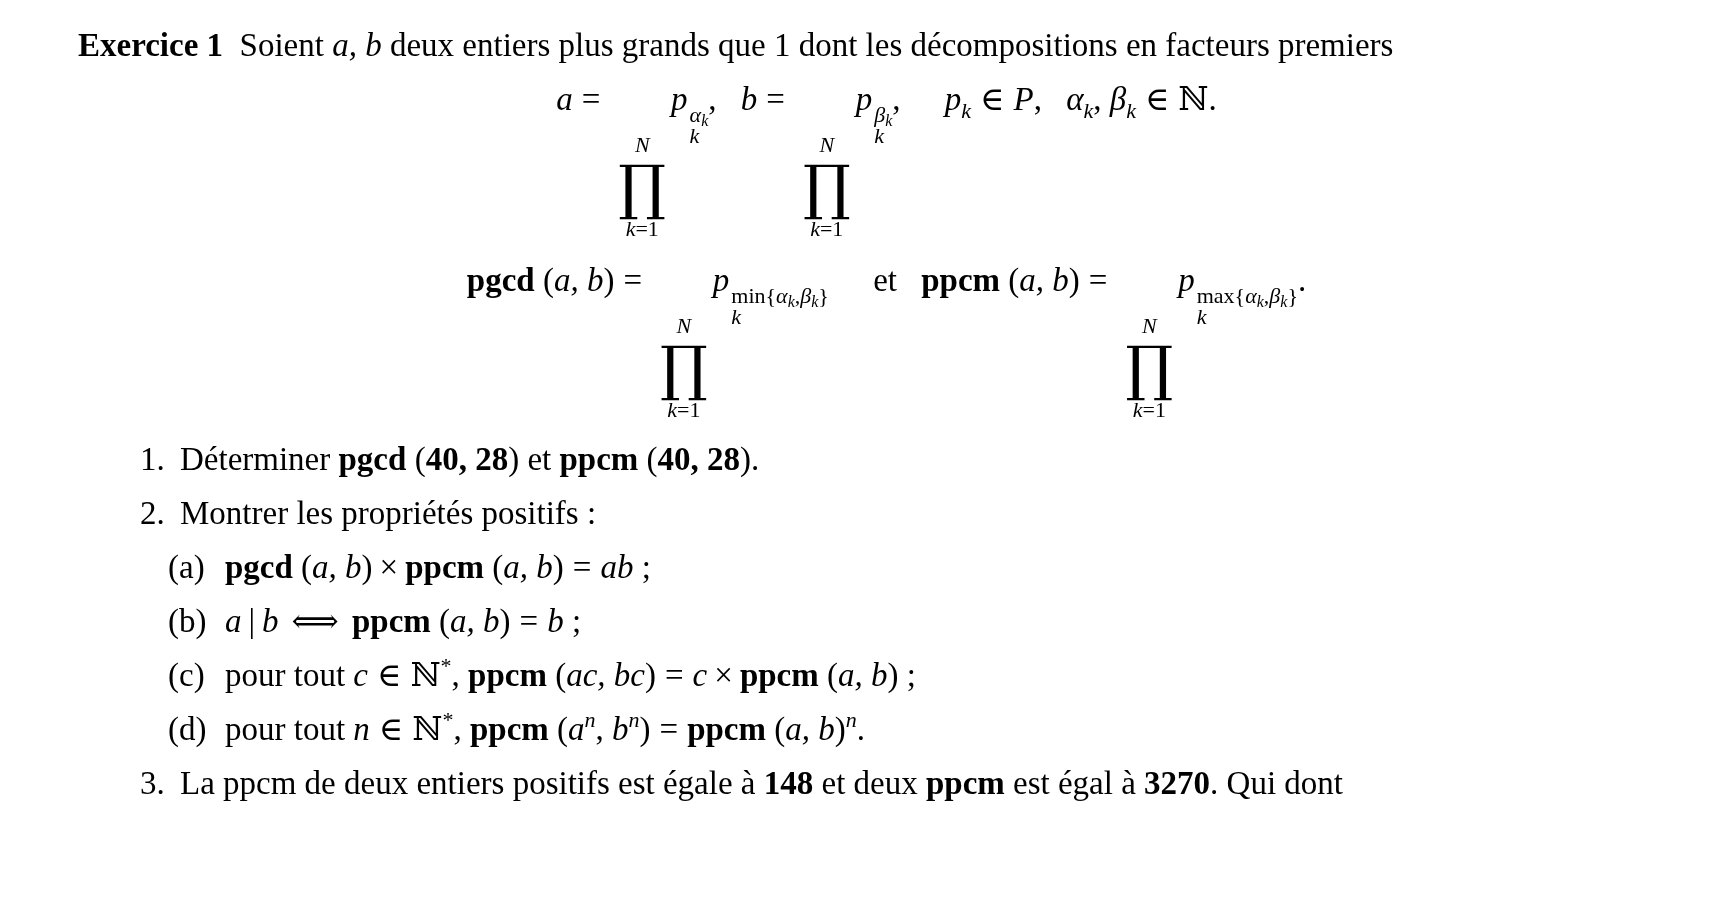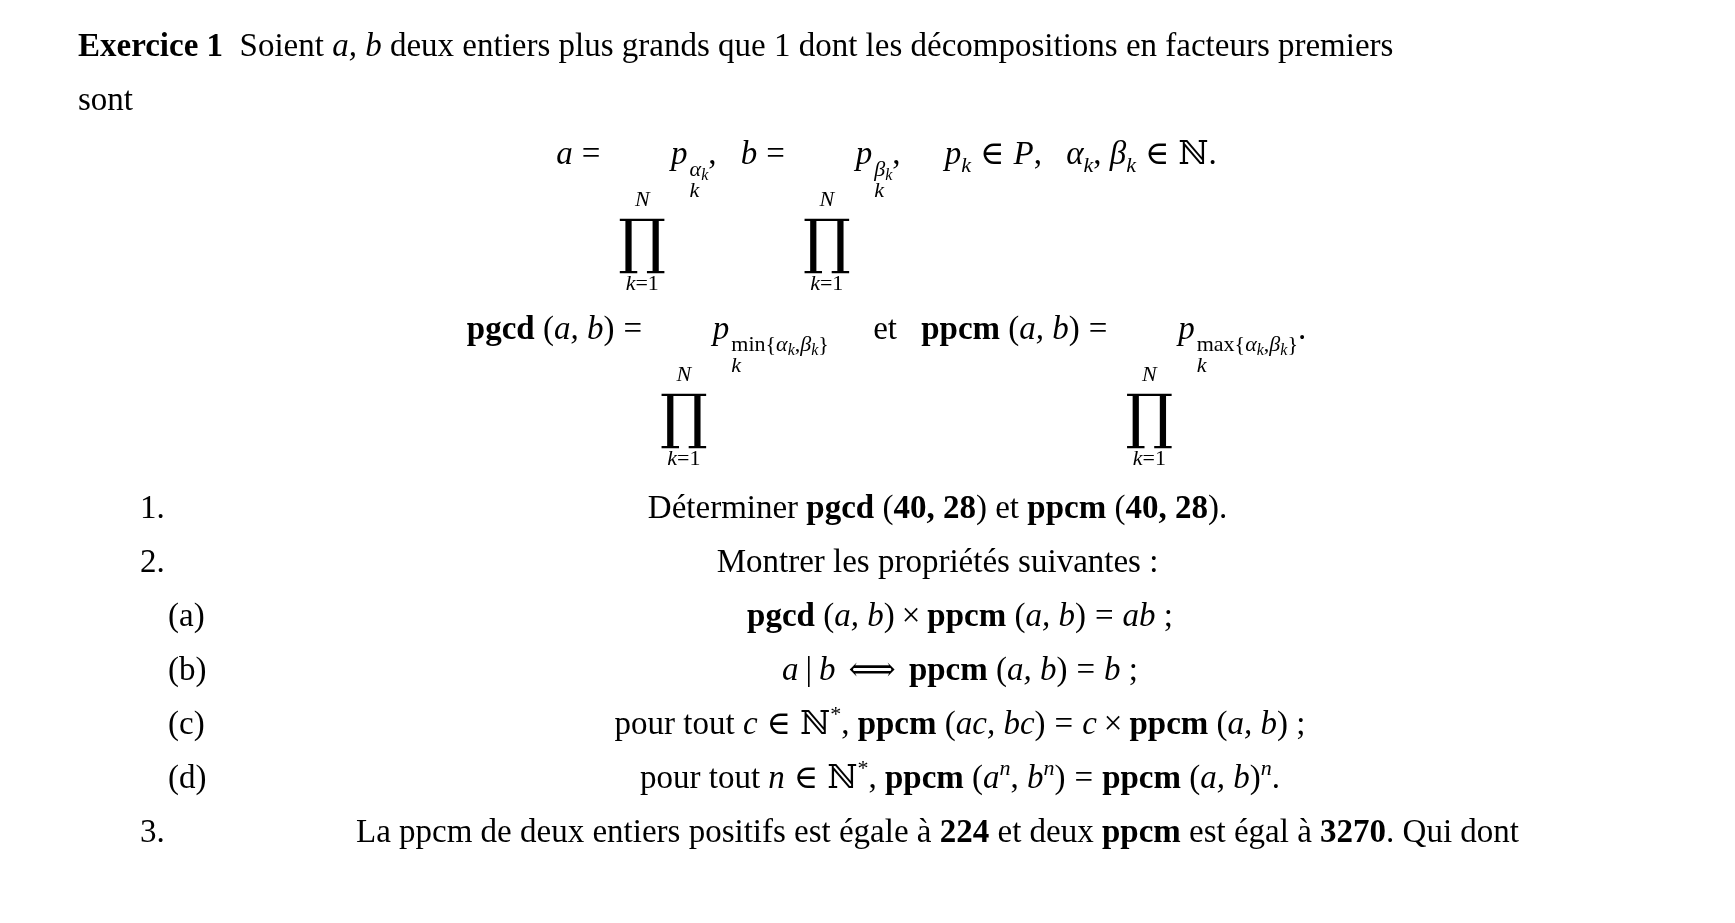--- a/index.html
+++ b/index.html
@@ -14,21 +14,21 @@
   .page { padding: 18px 40px 0 78px; }
 
   .line { line-height: 54px; }
   p { margin: 0; }
   .bf { font-weight: 700; }
   i { font-style: italic; }
 
   
   .display { text-align: center; line-height: 1.05; white-space: nowrap; }
   .display.f1 { margin: 10px 0 2px 0; }
-  .display.f2 { margin: 16px 0 10px 0; }
+  .display.f2 { margin: 22px 0 10px 0; }
 
   
   .bigop { display: inline-flex; flex-direction: column; align-items: center;
            vertical-align: -42px; margin: 0 5px 0 9px; }
   .bigop .lim { font-size: 22px; line-height: 24px; }
   .bigop .op  { font-size: 60px; line-height: 60px;
                 font-family: "DejaVu Serif", "DejaVu Sans", serif; }
 
   
   .sstack { display: inline-flex; flex-direction: column; align-items: flex-start;
@@ -43,36 +43,33 @@
   .wrel  { padding: 0 13px; }
   .qd  { display: inline-block; width: 36px; }
   .qd2 { display: inline-block; width: 16px; }
 
   
   .row { display: flex; align-items: baseline; line-height: 54px; }
   .row.top    { margin-left: 62px; }
   .row.subrow { margin-left: 90px; }
   .row .marker  { flex: none; width: 40px; }
   .row .marker2 { flex: none; width: 57px; }
-  .row .body { flex: 1 1 auto; text-align: center; }
+  .row .body { flex: 1 1 auto; }
   .cal { font-style: italic; }
 </style>
 </head>
 <body>
 
 <div class="page">
 
   <p class="line">
     <span class="bf">Exercice 1</span>&nbsp;
     <span>Soient</span>
     <i>a, b</i>
     <span>deux entiers plus grands que 1 dont les décompositions en facteurs premiers</span>
-  </p>
-  <p class="line">
-    <span>sont</span>
   </p>
 
   <div class="display f1">
     <i>a</i><span class="rel">=</span><span class="bigop">
         <span class="lim"><i>N</i></span>
         <span class="op">∏</span>
         <span class="lim"><i>k</i><span>=1</span></span>
       </span><i>p</i><span class="sstack">
         <span class="ss"><i>α</i><sub class="ss2"><i>k</i></sub></span>
         <span><i>k</i></span>
@@ -120,21 +117,21 @@
       <span class="bf">pgcd</span>
       <span>(</span><span class="bf">40, 28</span><span>)</span>
       <span>et</span>
       <span class="bf">ppcm</span>
       <span>(</span><span class="bf">40, 28</span><span>)</span><span>.</span>
     </span>
   </div>
 
   <div class="row top">
     <span class="marker">2.</span>
-    <span class="body">Montrer les propriétés suivantes :</span>
+    <span class="body">Montrer les propriétés positifs :</span>
   </div>
 
   <div class="row subrow">
     <span class="marker2">(a)</span>
     <span class="body">
       <span class="bf">pgcd</span>
       <span>(</span><i>a, b</i><span>)</span><span class="binop">×</span><span class="bf">ppcm</span>
       <span>(</span><i>a, b</i><span>)</span><span class="rel">=</span><i>ab</i>
       <span>;</span>
     </span>
@@ -169,21 +166,21 @@
       <span class="bf">ppcm</span>
       <span>(</span><i>a</i><sup class="sp"><i>n</i></sup><span>,</span>&nbsp;<i>b</i><sup class="sp"><i>n</i></sup><span>)</span><span class="rel">=</span><span class="bf">ppcm</span>
       <span>(</span><i>a, b</i><span>)</span><sup class="sp"><i>n</i></sup><span>.</span>
     </span>
   </div>
 
   <div class="row top">
     <span class="marker">3.</span>
     <span class="body">
       <span>La ppcm de deux entiers positifs est égale à</span>
-      <span class="bf">224</span>
+      <span class="bf">148</span>
       <span>et deux</span>
       <span class="bf">ppcm</span>
       <span>est égal à</span>
       <span class="bf">3270</span><span>. Qui dont</span>
       <br>
       
     </span>
   </div>
 
 </div>

